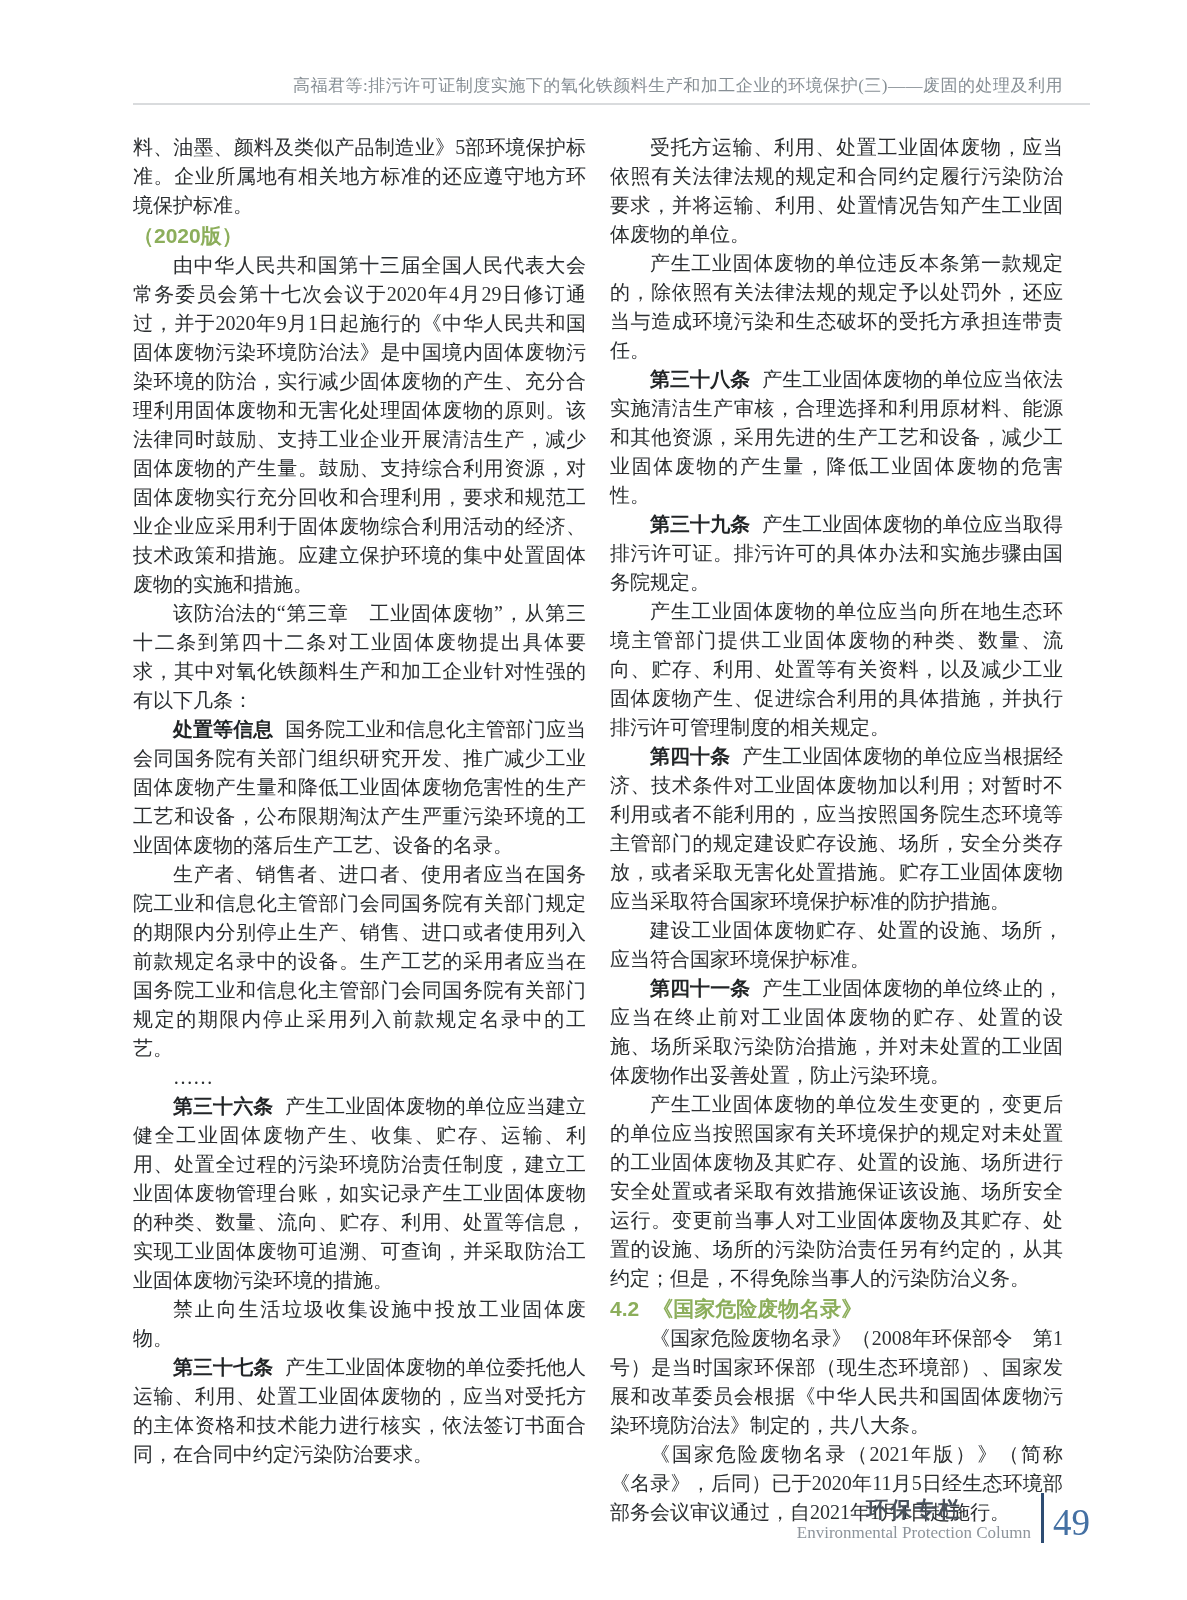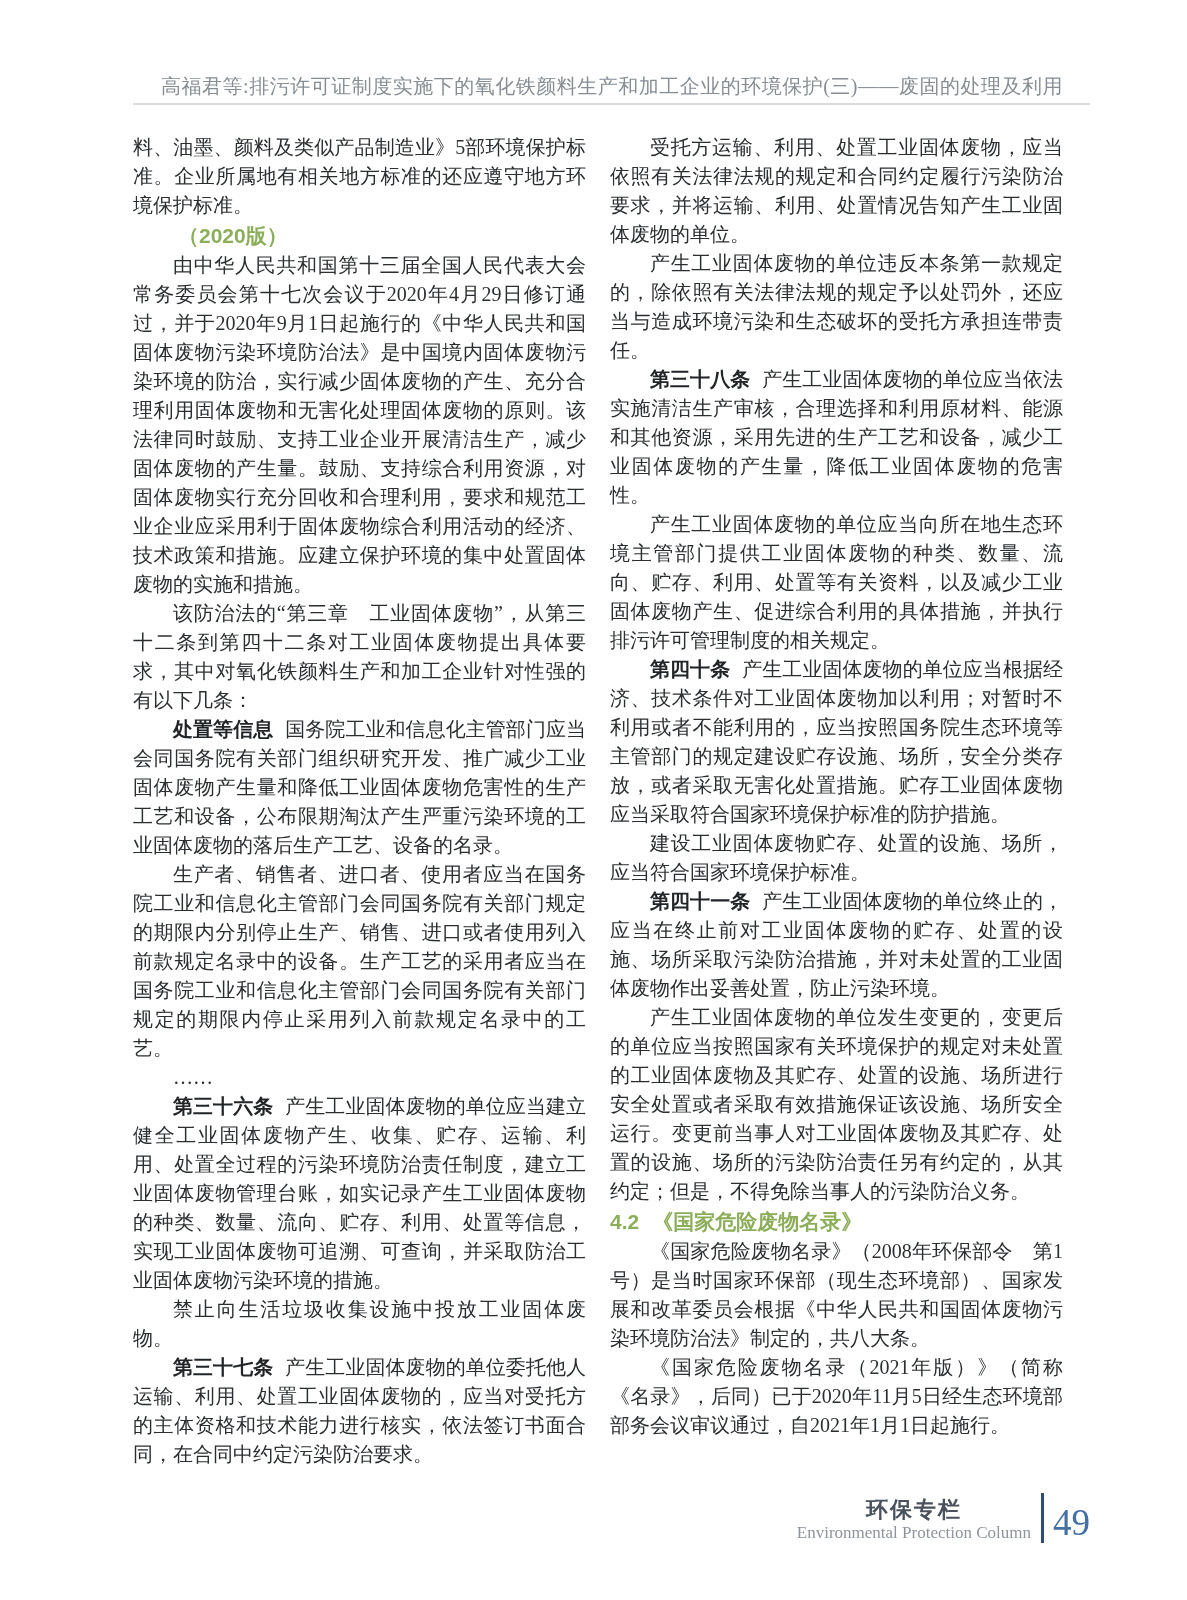--- a/index.html
+++ b/index.html
@@ -7,21 +7,21 @@
     width:1187px;height:1600px;position:relative;
     background:#ffffff;
     font-family:"Liberation Serif","DejaVu Serif",serif;
     color:#2b2e30;
     overflow:hidden;
   }
   
   .page-header{
     position:absolute;top:76px;left:133px;width:930px;
     text-align:right;
-    font-size:20px;line-height:20px;
+    font-size:17px;line-height:20px;
     color:#868e94;
     letter-spacing:.5px;
   }
   .header-rule{
     position:absolute;top:103px;left:133px;width:957px;height:2px;
     background:#d9dbdd;
   }
   
   .content{
     position:absolute;top:133px;left:133px;width:930px;
@@ -41,21 +41,21 @@
     margin-right:.6em;
   }
   .heading{
     font-family:"Liberation Sans","DejaVu Sans",sans-serif;
     font-weight:700;
     font-size:21px;line-height:29px;
     color:#8cae5b;
     margin:1px 0;
   }
   .h-num{margin-right:13px;}
-  .h-cont{margin-left:45px;}
+  .h-cont{}
   
   .page-footer{
     position:absolute;top:1493px;right:97px;
     display:flex;align-items:stretch;
   }
   .footer-titles{text-align:center;padding-top:4px;}
   .footer-cn{
     font-family:"Liberation Sans","DejaVu Sans",sans-serif;
     font-weight:700;font-size:22px;line-height:26px;
     color:#49525c;letter-spacing:2px;
@@ -93,20 +93,21 @@
     <p class="para">……</p>
     <p class="para"><b class="lead">第三十六条</b><span>产生工业固体废物的单位应当建立健全工业固体废物产生、收集、贮存、运输、利用、处置全过程的污染环境防治责任制度，建立工业固体废物管理台账，如实记录产生工业固体废物的种类、数量、流向、贮存、利用、处置等信息，实现工业固体废物可追溯、可查询，并采取防治工业固体废物污染环境的措施。</span></p>
     <p class="para">禁止向生活垃圾收集设施中投放工业固体废物。</p>
     <p class="para"><b class="lead">第三十七条</b><span>产生工业固体废物的单位委托他人运输、利用、处置工业固体废物的，应当对受托方的主体资格和技术能力进行核实，依法签订书面合同，在合同中约定污染防治要求。</span></p>
   </section>
 
   <section class="col">
     <p class="para">受托方运输、利用、处置工业固体废物，应当依照有关法律法规的规定和合同约定履行污染防治要求，并将运输、利用、处置情况告知产生工业固体废物的单位。</p>
     <p class="para">产生工业固体废物的单位违反本条第一款规定的，除依照有关法律法规的规定予以处罚外，还应当与造成环境污染和生态破坏的受托方承担连带责任。</p>
     <p class="para"><b class="lead">第三十八条</b><span>产生工业固体废物的单位应当依法实施清洁生产审核，合理选择和利用原材料、能源和其他资源，采用先进的生产工艺和设备，减少工业固体废物的产生量，降低工业固体废物的危害性。</span></p>
+    <p class="para"><b class="lead">第三十九条</b><span>产生工业固体废物的单位应当取得排污许可证。排污许可的具体办法和实施步骤由国务院规定。</span></p>
     <p class="para">产生工业固体废物的单位应当向所在地生态环境主管部门提供工业固体废物的种类、数量、流向、贮存、利用、处置等有关资料，以及减少工业固体废物产生、促进综合利用的具体措施，并执行排污许可管理制度的相关规定。</p>
     <p class="para"><b class="lead">第四十条</b><span>产生工业固体废物的单位应当根据经济、技术条件对工业固体废物加以利用；对暂时不利用或者不能利用的，应当按照国务院生态环境等主管部门的规定建设贮存设施、场所，安全分类存放，或者采取无害化处置措施。贮存工业固体废物应当采取符合国家环境保护标准的防护措施。</span></p>
     <p class="para">建设工业固体废物贮存、处置的设施、场所，应当符合国家环境保护标准。</p>
     <p class="para"><b class="lead">第四十一条</b><span>产生工业固体废物的单位终止的，应当在终止前对工业固体废物的贮存、处置的设施、场所采取污染防治措施，并对未处置的工业固体废物作出妥善处置，防止污染环境。</span></p>
     <p class="para">产生工业固体废物的单位发生变更的，变更后的单位应当按照国家有关环境保护的规定对未处置的工业固体废物及其贮存、处置的设施、场所进行安全处置或者采取有效措施保证该设施、场所安全运行。变更前当事人对工业固体废物及其贮存、处置的设施、场所的污染防治责任另有约定的，从其约定；但是，不得免除当事人的污染防治义务。</p>
 
     <div class="heading">
       <span class="h-num">4.2</span><span>《国家危险废物名录》</span>
     </div>
 

